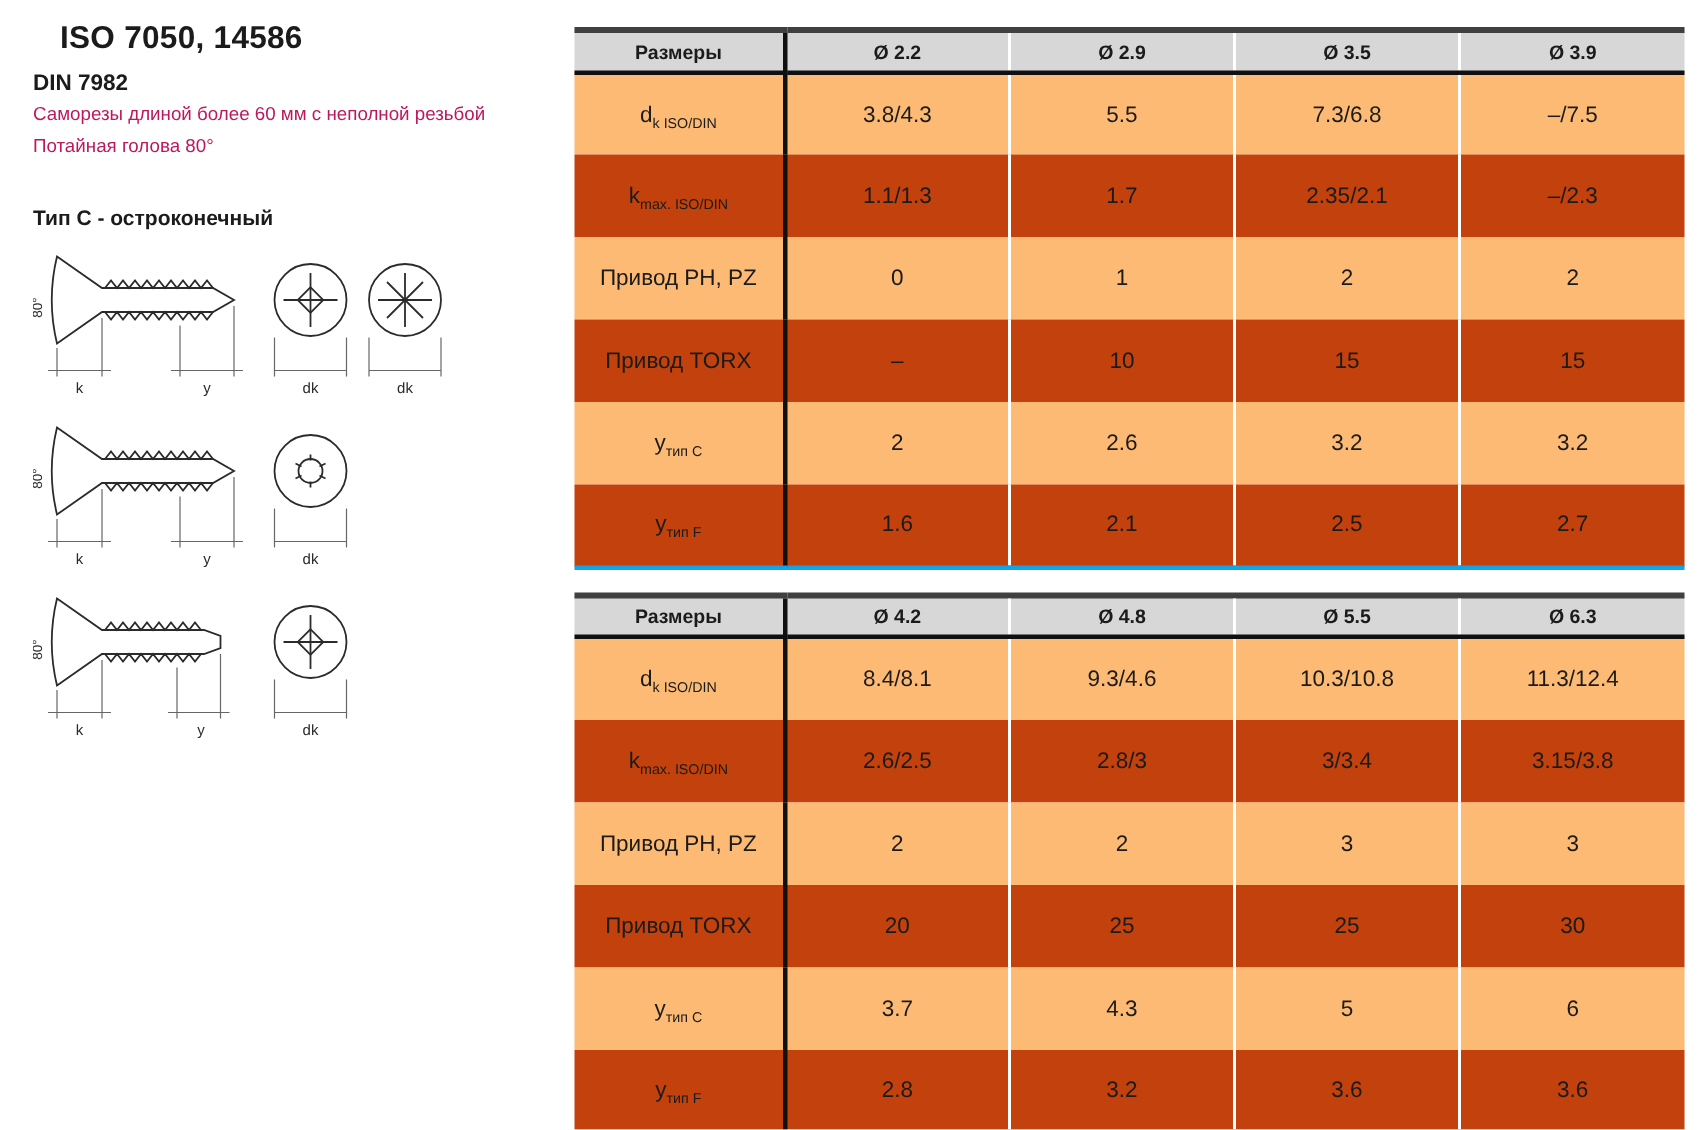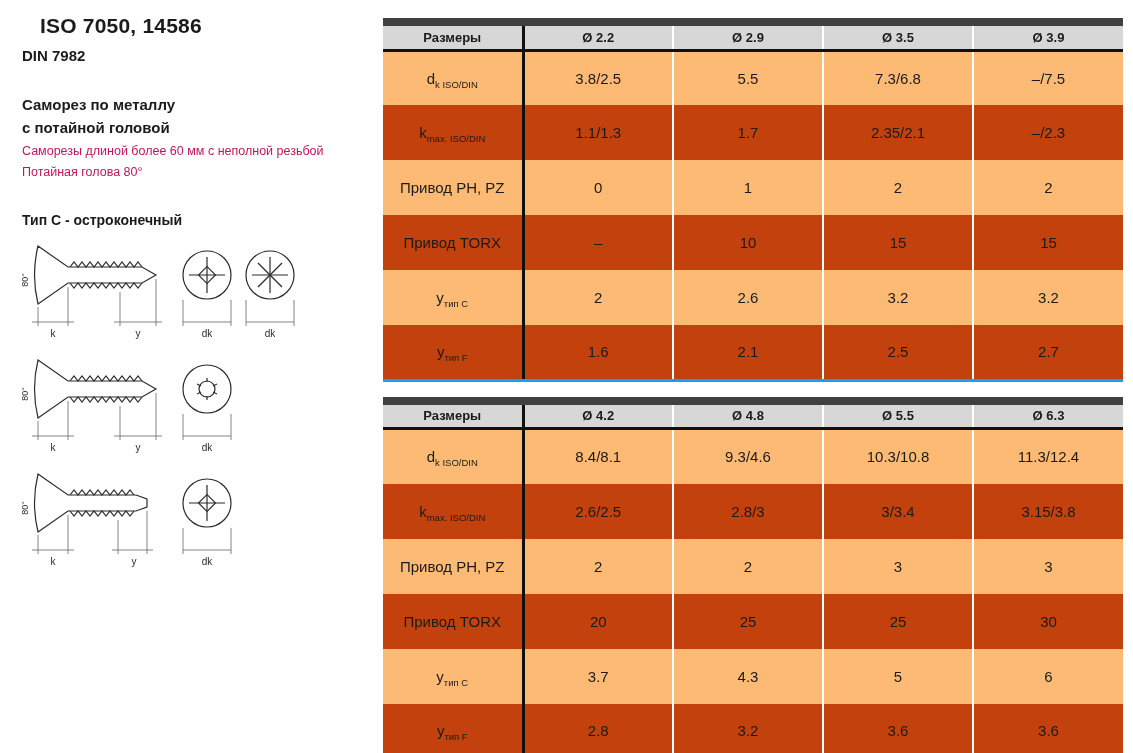--- a/index.html
+++ b/index.html
@@ -19,45 +19,41 @@
   svg.draw { display:block; margin-top:10px; }
   svg text { font-family:"Liberation Sans","DejaVu Sans",sans-serif; fill:#2b2b2b; }
 
   
   .tables { position:absolute; left:383px; top:18px; width:740px; }
   table.spec { border-collapse:collapse; width:740px; table-layout:fixed; }
   table.spec + table.spec { margin-top:15px; }
   table.spec th, table.spec td { text-align:center; vertical-align:middle; padding:0; }
   table.spec thead th {
     background:#d7d7d7; height:28px; font-size:13px; font-weight:bold;
-    border-top:8px solid #404040; border-bottom:3px solid #101010;
+    border-top:4px solid #404040; border-bottom:3px solid #101010;
   }
   table.spec tbody td { height:55px; font-size:15px; background:#c2410c; }
   table.spec tr.odd td { background:#fdba74; }
   table.spec .c0 { width:140px; }
   table.spec th:first-child, table.spec td:first-child { border-right:3px solid #101010; }
   table.spec th:not(:first-child):not(:last-child),
   table.spec td:not(:first-child):not(:last-child) { border-right:2px solid #ffffff; }
   table.spec tbody tr:last-child td { border-bottom:3px solid #0ea5e9; }
   .lbl-main { font-size:15px; }
   sub.lbl-sub { font-size:9.5px; line-height:0; }
 </style>
 </head>
 <body>
 
 <div class="page">
 
   <div class="left">
     <div class="title">ISO 7050, 14586</div>
     <div class="standard">DIN 7982</div>
 
-    <div class="pname">
-      <div>Саморез по металлу</div>
-      <div>с потайной головой</div>
-    </div>
 
     <div class="notes">
       <div>Саморезы длиной более 60 мм с неполной резьбой</div>
       <div>Потайная голова 80°</div>
     </div>
 
     <div class="type-head type-c-head">Тип C - остроконечный</div>
 
     <svg class="draw" width="300" height="104" viewBox="0 0 300 104">
       <g stroke="#2b2b2b" stroke-width="1.2" fill="none">
@@ -177,21 +173,21 @@
           <th class="c0">Размеры</th>
           <th>Ø 2.2</th>
           <th>Ø 2.9</th>
           <th>Ø 3.5</th>
           <th>Ø 3.9</th>
         </tr>
       </thead>
       <tbody>
         <tr class="odd">
           <td><span class="lbl-main">d</span><sub class="lbl-sub">k ISO/DIN</sub></td>
-          <td>3.8/2.5</td>
+          <td>3.8/4.3</td>
           <td>5.5</td>
           <td>7.3/6.8</td>
           <td>–/7.5</td>
         </tr>
         <tr>
           <td><span class="lbl-main">k</span><sub class="lbl-sub">max. ISO/DIN</sub></td>
           <td>1.1/1.3</td>
           <td>1.7</td>
           <td>2.35/2.1</td>
           <td>–/2.3</td>

